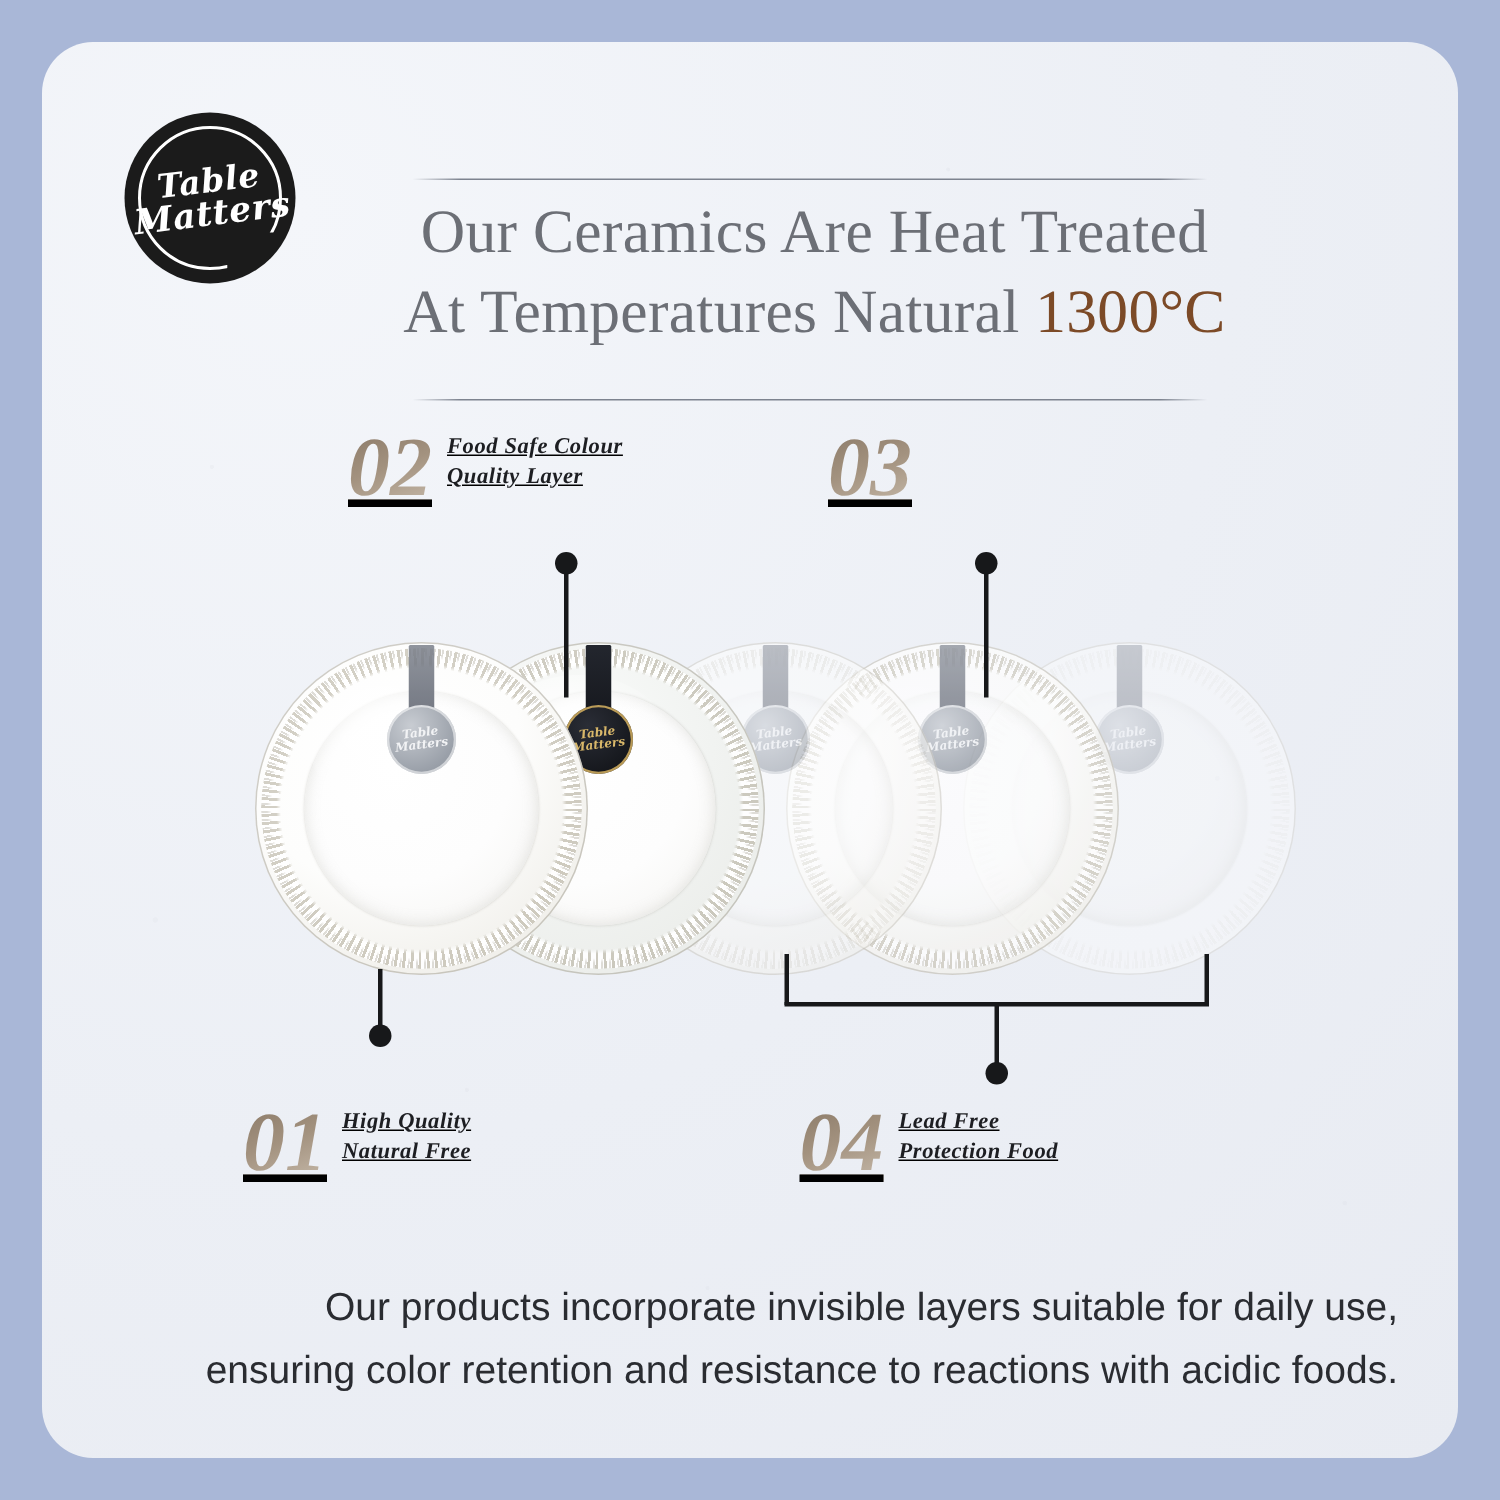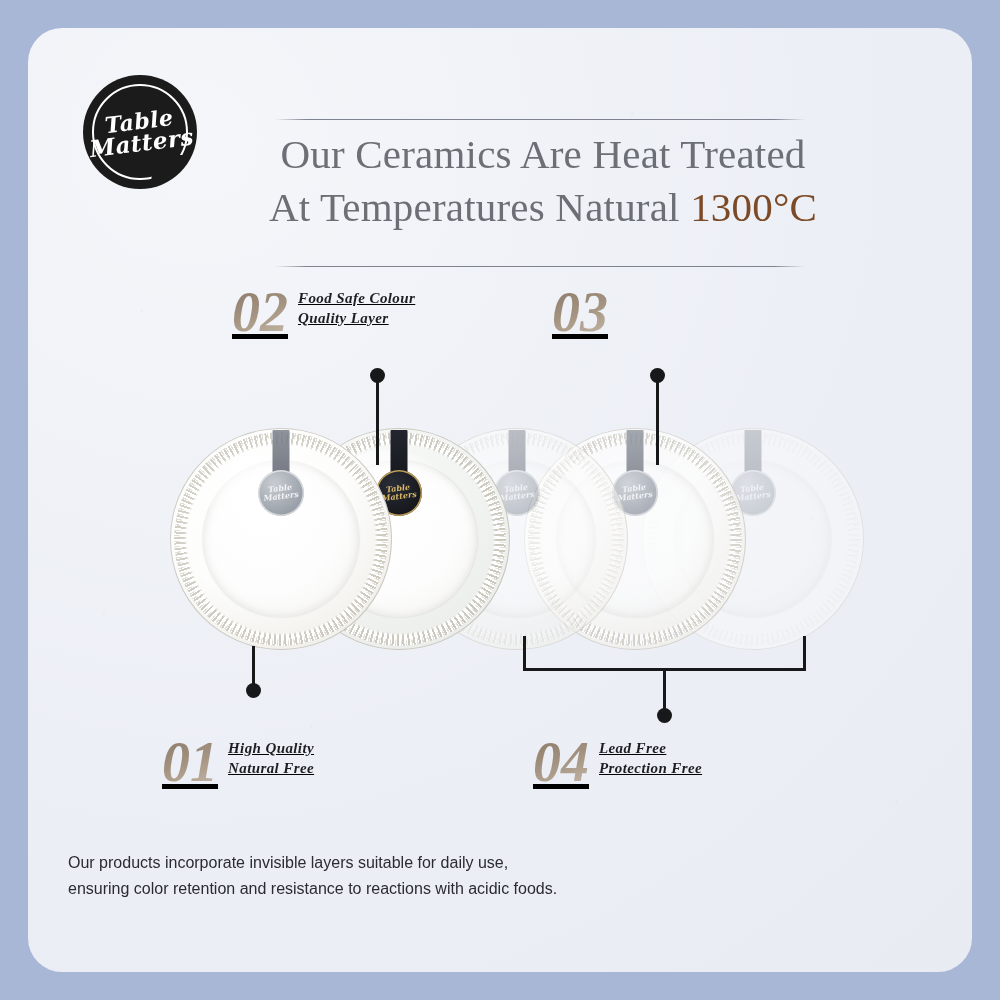--- a/index.html
+++ b/index.html
@@ -251,23 +251,23 @@
     padding-top: 3px;
     white-space: nowrap;
   }
 
   
   .caption {
     position: absolute;
     left: 40px;
     top: 822px;
     width: 864px;
-    text-align: left;
+    text-align: right;
     font-family: "Liberation Sans", sans-serif;
-    font-size: 16px;
+    font-size: 26px;
     line-height: 1.62;
     color: #2a2c31;
   }
   .caption span { display: block; }
 </style>
 </head>
 <body>
 
 <div class="poster">
   <div class="card">
@@ -392,21 +392,21 @@
       <div class="txt">
         <span>High Quality</span><br>
         <span>Natural Free</span>
       </div>
     </div>
 
     <div class="callout" style="left:505px; top:708px;">
       <div class="num">04</div>
       <div class="txt">
         <span>Lead Free</span><br>
-        <span>Protection Free</span>
+        <span>Protection Food</span>
       </div>
     </div>
 
     <div class="caption">
       <span>Our products incorporate invisible layers suitable for daily use,</span>
       <span>ensuring color retention and resistance to reactions with acidic foods.</span>
     </div>
 
   </div>
 </div>

